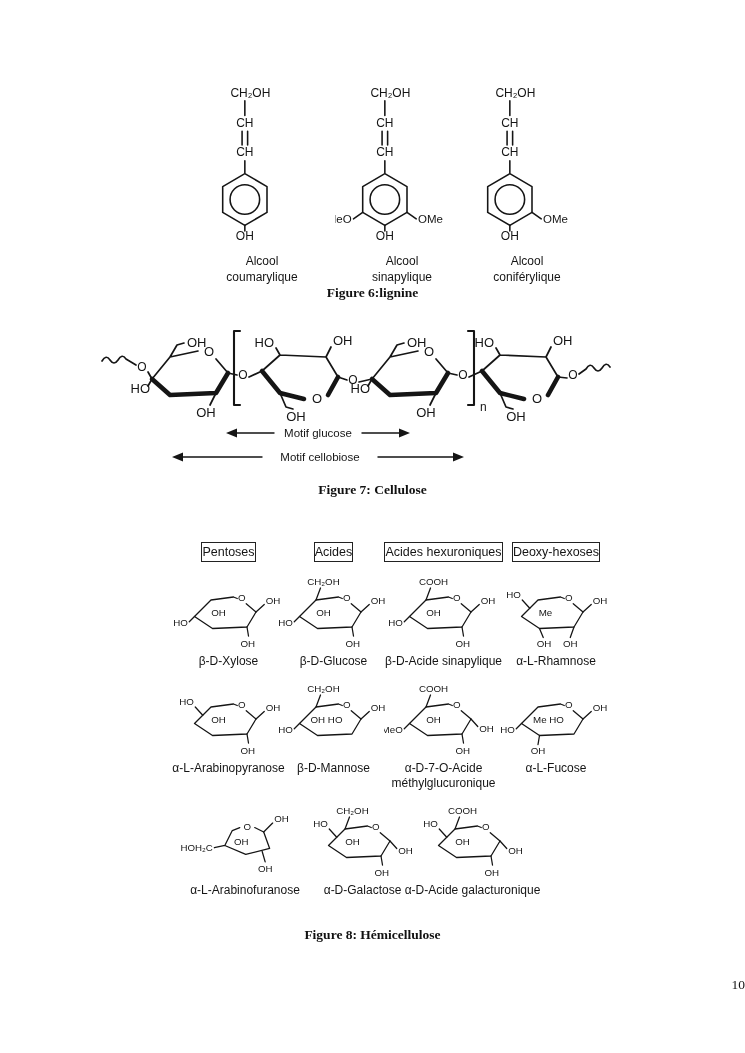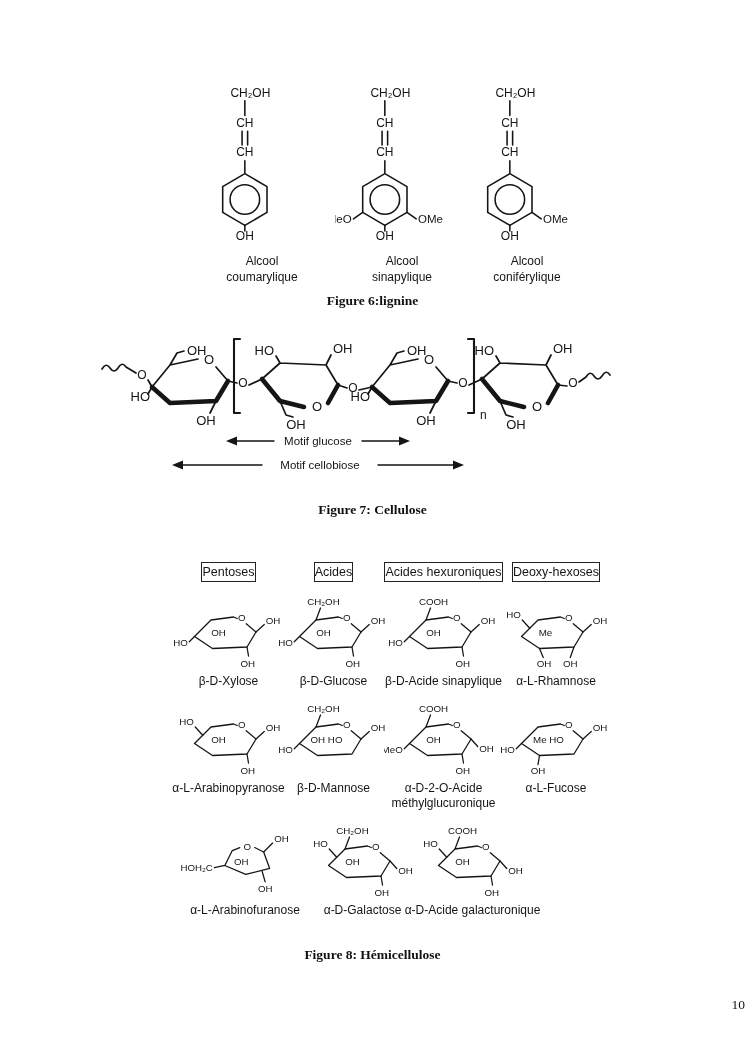--- a/index.html
+++ b/index.html
@@ -16,21 +16,21 @@
   .caption{
     font-family:"Liberation Serif",serif;font-weight:bold;font-size:13.5px;
     text-align:center;color:#111;
   }
   
   .alcohols{display:flex;margin-top:85px;}
   .alc-block{width:132px;display:flex;flex-direction:column;align-items:center;}
   .alc1{margin-left:189px}.alc2{margin-left:8px}.alc3{margin-left:-7px}
   .alc-block svg text{font-size:12.5px;}
   .alc-label{margin-top:12px;font-size:12px;line-height:1.3;text-align:center;margin-left:14px;}
-  .fig6-caption{margin-top:8px;}
+  .fig6-caption{}
   
   .cellulose-wrap{width:620px;margin:26px 0 0 78px;}
   .cell-svg text{font-size:12px;}
   .cell-svg .motif{font-size:11.5px;}
   
   .hdr-row{display:flex;margin:44px 0 0 176px;}
   .sugar-row{display:flex;margin-left:176px;margin-top:14px;}
   .row3{margin-left:180px;}
   .c1,.c2{width:105px}.c3{width:115px}.c4{width:110px}
   .c1f{width:130px}
@@ -157,21 +157,21 @@
       <path class="ah" d="M148,106 L159,101.5 L159,110.5 Z M332,106 L321,101.5 L321,110.5 Z"></path>
       <path class="thin" style="stroke-width:1.4" d="M159,106 L196,106 M284,106 L321,106"></path>
       <text class="motif" x="240" y="110" text-anchor="middle">Motif glucose</text>
 
       <path class="ah" d="M94,130 L105,125.5 L105,134.5 Z M386,130 L375,125.5 L375,134.5 Z"></path>
       <path class="thin" style="stroke-width:1.4" d="M105,130 L184,130 M300,130 L375,130"></path>
       <text class="motif" x="242" y="134" text-anchor="middle">Motif cellobiose</text>
     </svg>
   </div>
 
-  <div class="caption" style="margin-top:22px">Figure 7: Cellulose</div>
+  <div class="caption" style="margin-top:10px">Figure 7: Cellulose</div>
 
   <div class="hdr-row">
     <div class="hdr-cell c1">
         <span class="hdr-box">Pentoses</span>
       </div>
     <div class="hdr-cell c2">
         <span class="hdr-box">Acides</span>
       </div>
     <div class="hdr-cell c3">
         <span class="hdr-box">Acides hexuroniques</span>
@@ -282,21 +282,21 @@
           <text x="66" y="12" text-anchor="middle">COOH</text>
         <path class="thin" d="M34,54 L27,61"></path>
           <text x="25" y="67" text-anchor="end">MeO</text>
         <text x="66" y="53" text-anchor="middle">OH</text>
         <path class="thin" d="M116,48 L125,58"></path>
           <text x="127" y="65">OH</text>
         <path class="thin" d="M104,68 L106,80"></path>
           <text x="105" y="94" text-anchor="middle">OH</text>
       </svg>
       <div class="sugar-label">
-        <span>α-D-2-O-Acide</span><br>
+        <span>α-D-7-O-Acide</span><br>
         <span>méthylglucuronique</span>
       </div>
     </div>
     <div class="cell c4">
       <svg viewBox="0 0 160 100" width="120" height="75">
         <use href="#pyr-ring"></use>
           <text x="97" y="33" text-anchor="middle">O</text>
         <path class="thin" d="M34,54 L27,61"></path>
           <text x="25" y="67" text-anchor="end">HO</text>
         <text x="70" y="53" text-anchor="middle">Me HO</text>

